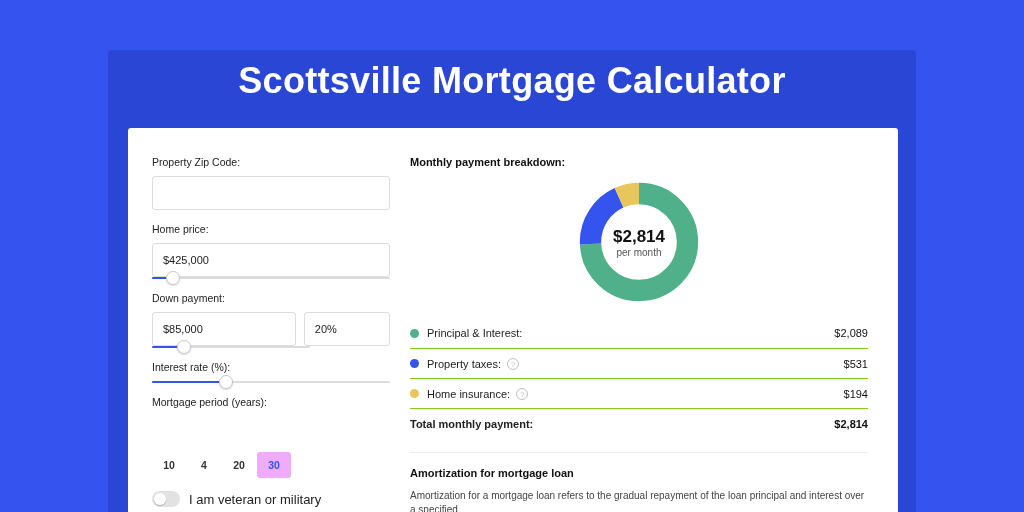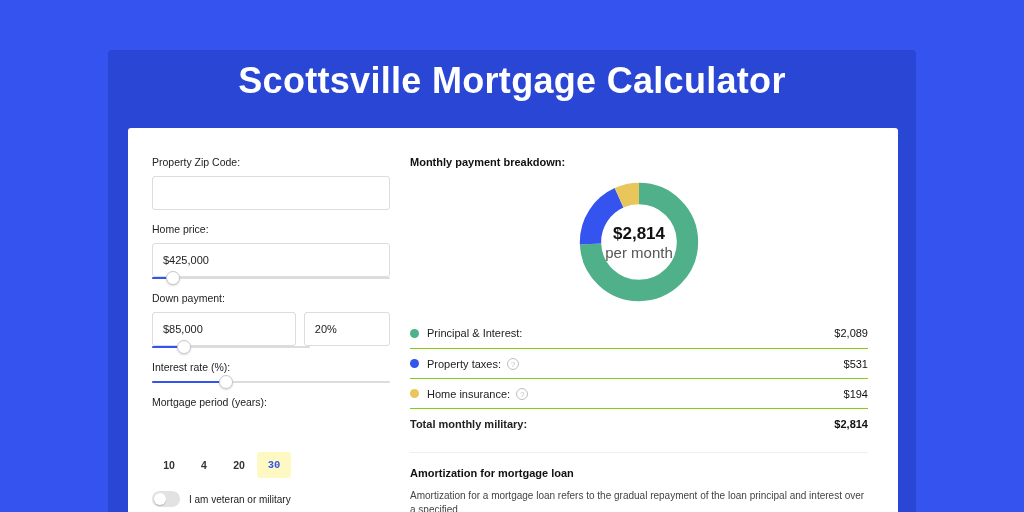--- a/index.html
+++ b/index.html
@@ -99,47 +99,47 @@
   .pbtn {
     width: 34px; height: 26px;
     font-size: 10.5px;
     border: none;
     background: transparent;
     color: #333;
     cursor: pointer;
     border-radius: 3px;
     font-weight: 600;
   }
-  .pbtn.active { background: #fef9c3; color: #3553ee; font-family: Liberation Mono, monospace; }
+  .pbtn.active { background: #f0abfc; color: #3553ee; }
   .vet-row { display: flex; align-items: center; gap: 9px; margin-top: 12px; }
   .toggle {
     width: 28px; height: 16px; border-radius: 8px;
     background: #e2e2e2; position: relative;
   }
   .toggle::after {
     content: ''; position: absolute; left: 2px; top: 2px;
     width: 12px; height: 12px; border-radius: 50%; background: #fff;
     box-shadow: 0 1px 1px rgba(0,0,0,0.2);
   }
-  .vet-label { font-size: 10px; color: #222; }
+  .vet-label { font-size: 13px; color: #222; }
 
   .sec-title {
     font-size: 11px; font-weight: 700; color: #111;
     margin-bottom: 10px;
   }
   .donut-wrap { display: flex; justify-content: center; margin: 6px 0 12px; }
   .donut { position: relative; width: 128px; height: 128px; }
   .donut svg { width: 128px; height: 128px; transform: rotate(-90deg); }
   .donut-center {
     position: absolute; inset: 0;
     display: flex; flex-direction: column;
     align-items: center; justify-content: center;
   }
   .donut-val { font-size: 17px; font-weight: 800; color: #111; }
-  .donut-sub { font-size: 15px; color: #555; }
+  .donut-sub { font-size: 10px; color: #555; }
 
   .legend { }
   .legend-row {
     display: flex; align-items: center;
     height: 30px;
     border-top: 1px solid #84cc16;
     font-size: 11px; color: #222;
   }
   .legend-row:first-child { border-top: none; }
   .dot { width: 9px; height: 9px; border-radius: 50%; margin-right: 8px; }
@@ -256,21 +256,21 @@
         <span class="amount">$531</span>
       </div>
       <div class="legend-row">
         <span class="dot yellow"></span>
         <span class="lname">Home insurance:</span>
         <span class="info">?</span>
         <span class="spacer"></span>
         <span class="amount">$194</span>
       </div>
       <div class="legend-row total">
-        <span class="lname">Total monthly military:</span>
+        <span class="lname">Total monthly payment:</span>
         <span class="spacer"></span>
         <span class="amount">$2,814</span>
       </div>
     </div>
 
     <div class="amort">
       <div class="amort-title">Amortization for mortgage loan</div>
       <div class="amort-text">Amortization for a mortgage loan refers to the gradual repayment of the loan principal and interest over a specified</div>
     </div>
   </div>

